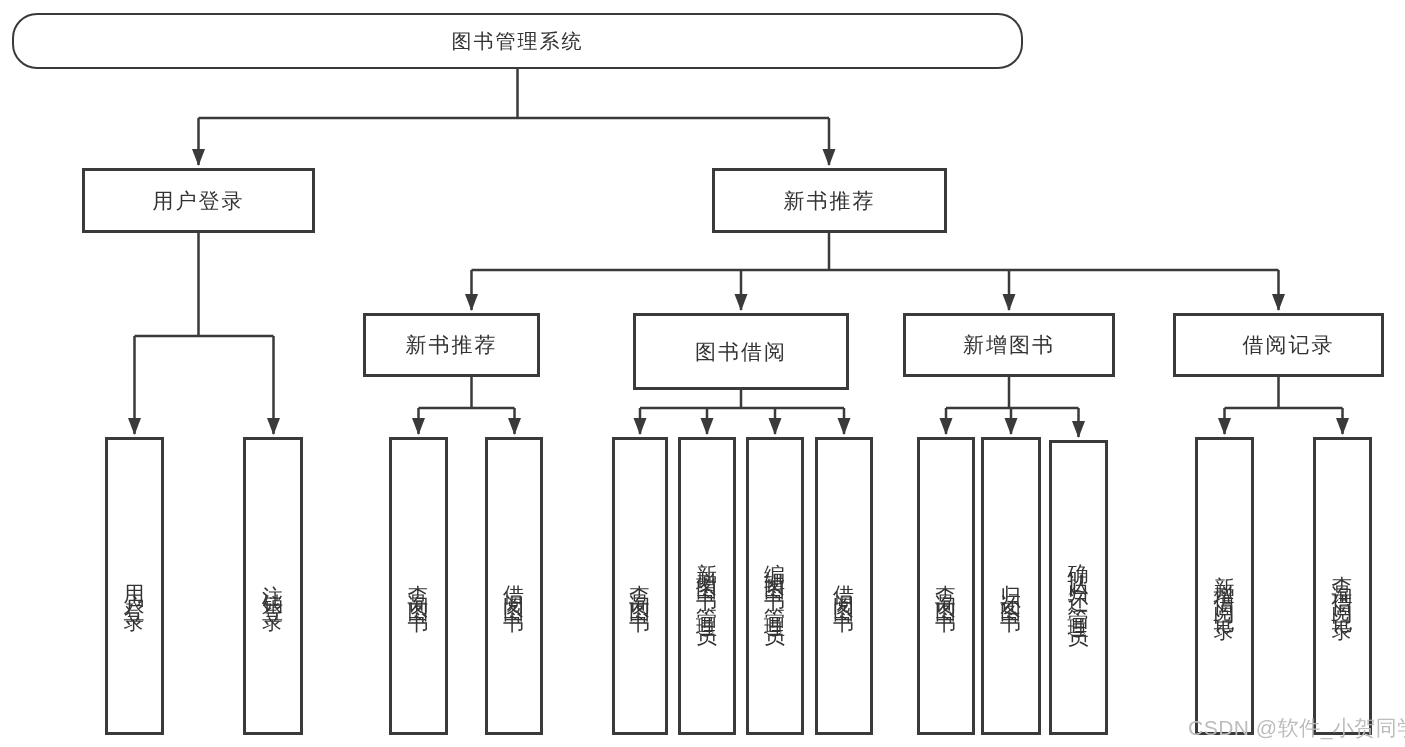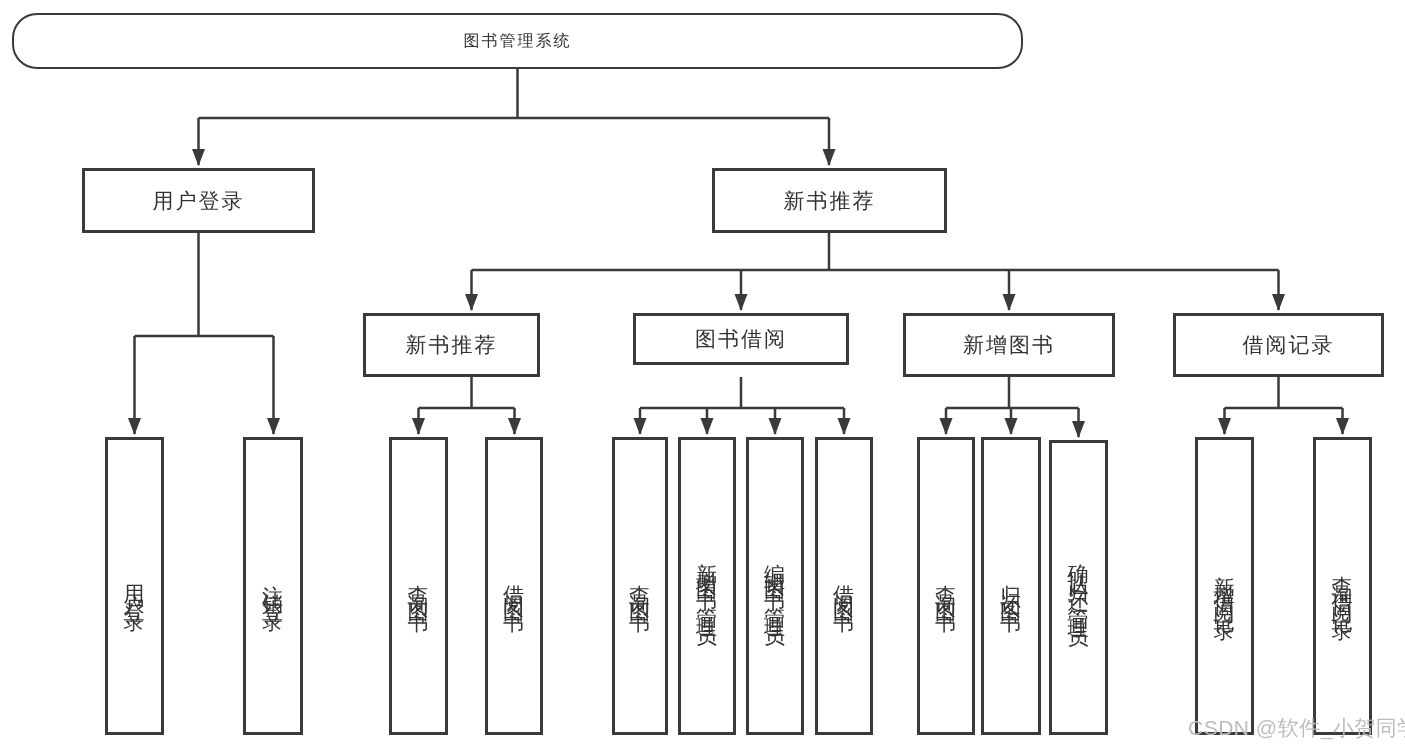--- a/index.html
+++ b/index.html
@@ -19,21 +19,21 @@
     background: #ffffff;
     border: 3px solid #3a3a3a;
     display: flex;
     align-items: center;
     justify-content: center;
     font-size: 21px;
     letter-spacing: 2px;
     color: #333333;
     white-space: nowrap;
   }
-  .node.root { border-width: 2px; font-size: 16px; border-radius: 25px; }
+  .node.root { border-width: 2px; font-size: 20px; border-radius: 25px; }
   .node.leaf { font-size: 21px; }
   .vtext {
     writing-mode: vertical-rl;
     text-orientation: mixed;
     letter-spacing: 9px;
     line-height: 1;
     white-space: nowrap;
   }
   .watermark {
     position: absolute;
@@ -100,21 +100,21 @@
   <div class="node" style="left:82px; top:168px; width:233px; height:65px;">
     <span>用户登录</span>
   </div>
   <div class="node" style="left:712px; top:168px; width:235px; height:65px;">
     <span>新书推荐</span>
   </div>
 
   <div class="node" style="left:363px; top:313px; width:177px; height:64px;">
     <span>新书推荐</span>
   </div>
-  <div class="node" style="left:633px; top:313px; width:216px; height:52px;">
+  <div class="node" style="left:633px; top:313px; width:216px; height:77px;">
     <span>图书借阅</span>
   </div>
   <div class="node" style="left:903px; top:313px; width:212px; height:64px;">
     <span>新增图书</span>
   </div>
   <div class="node" style="left:1173px; top:313px; width:211px; height:64px;padding-left:20px;">
     <span>借阅记录</span>
   </div>
 
   <div class="node leaf" style="left:105px; top:437px; width:59px; height:298px;">

